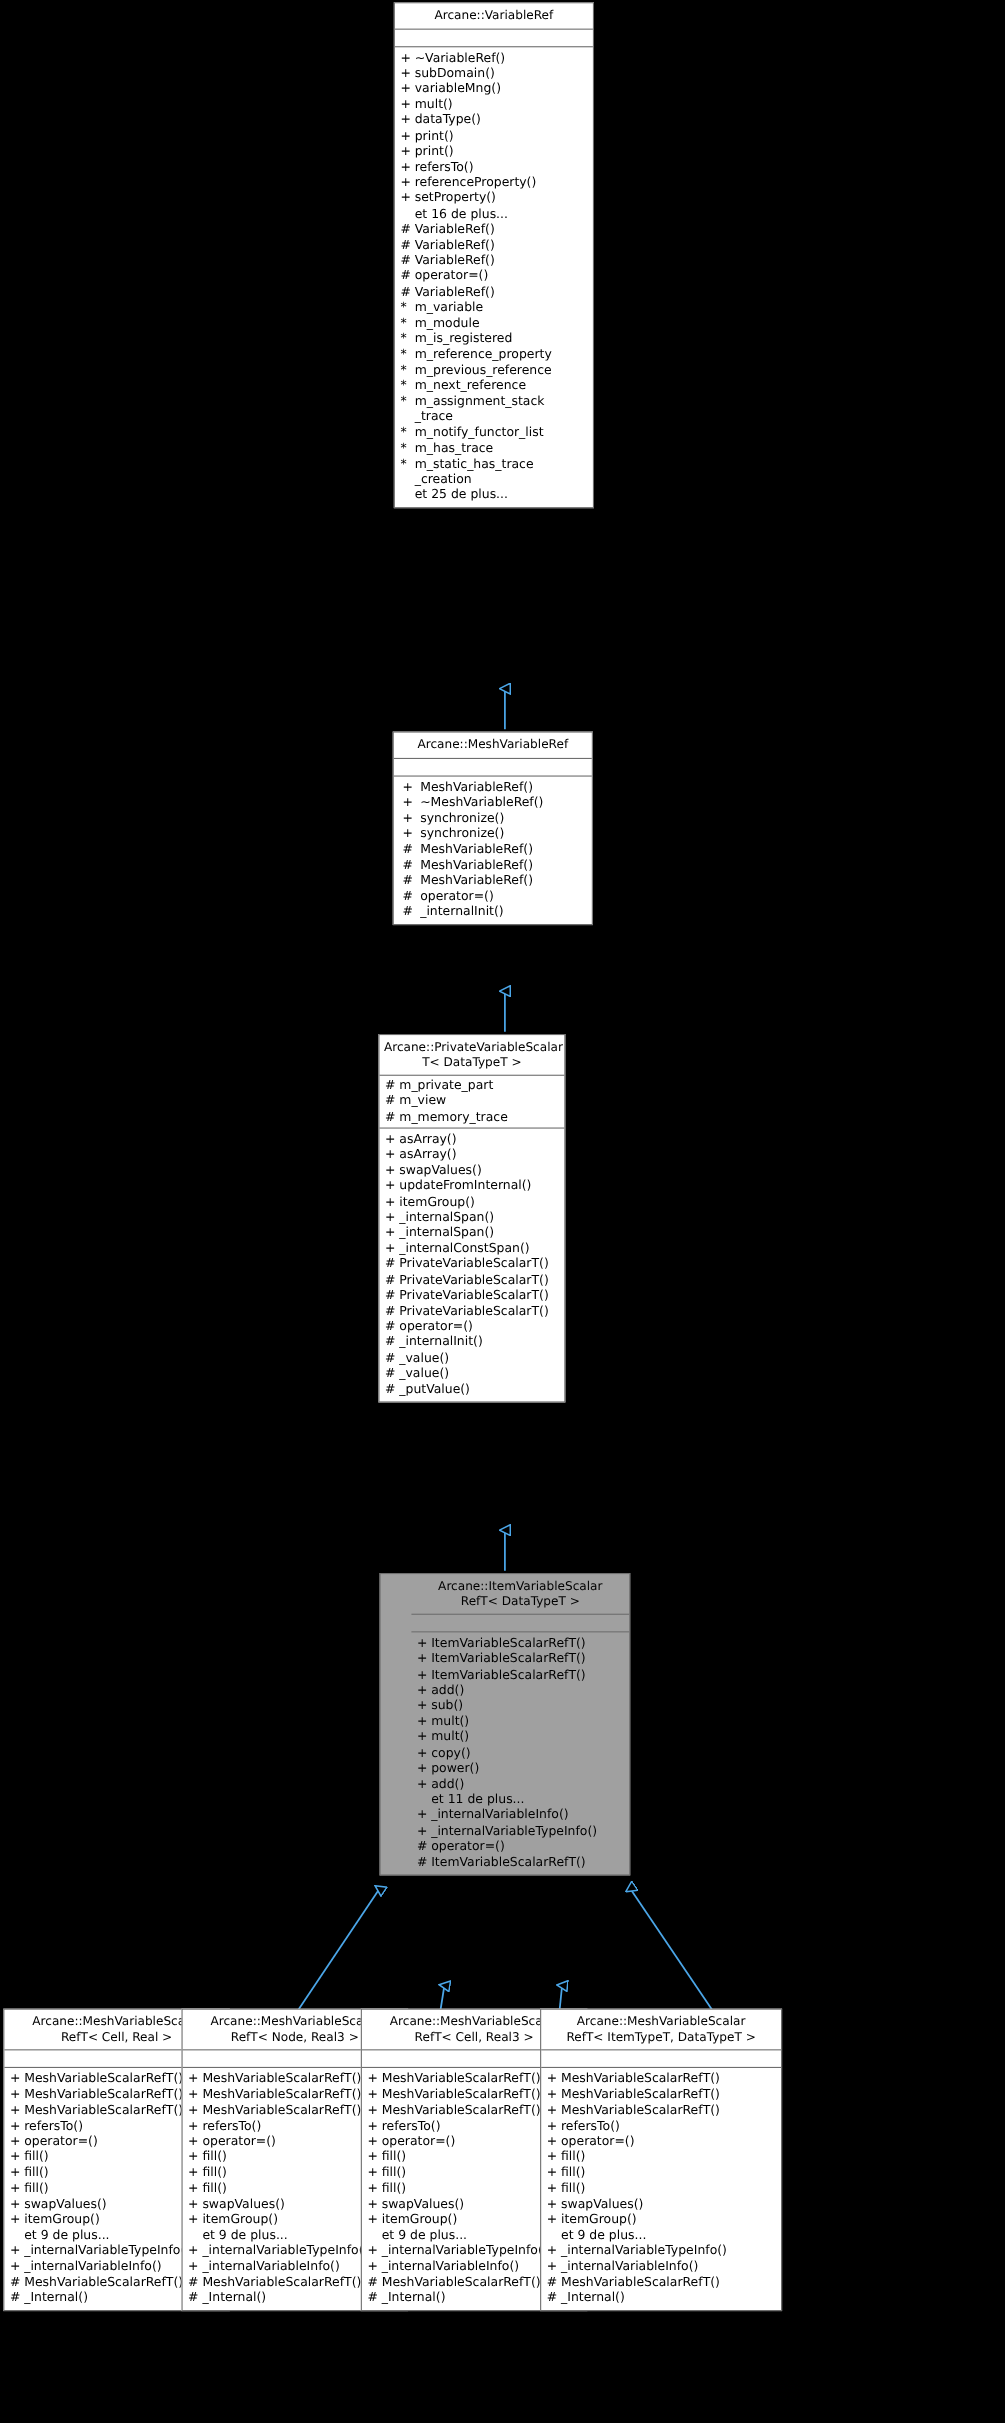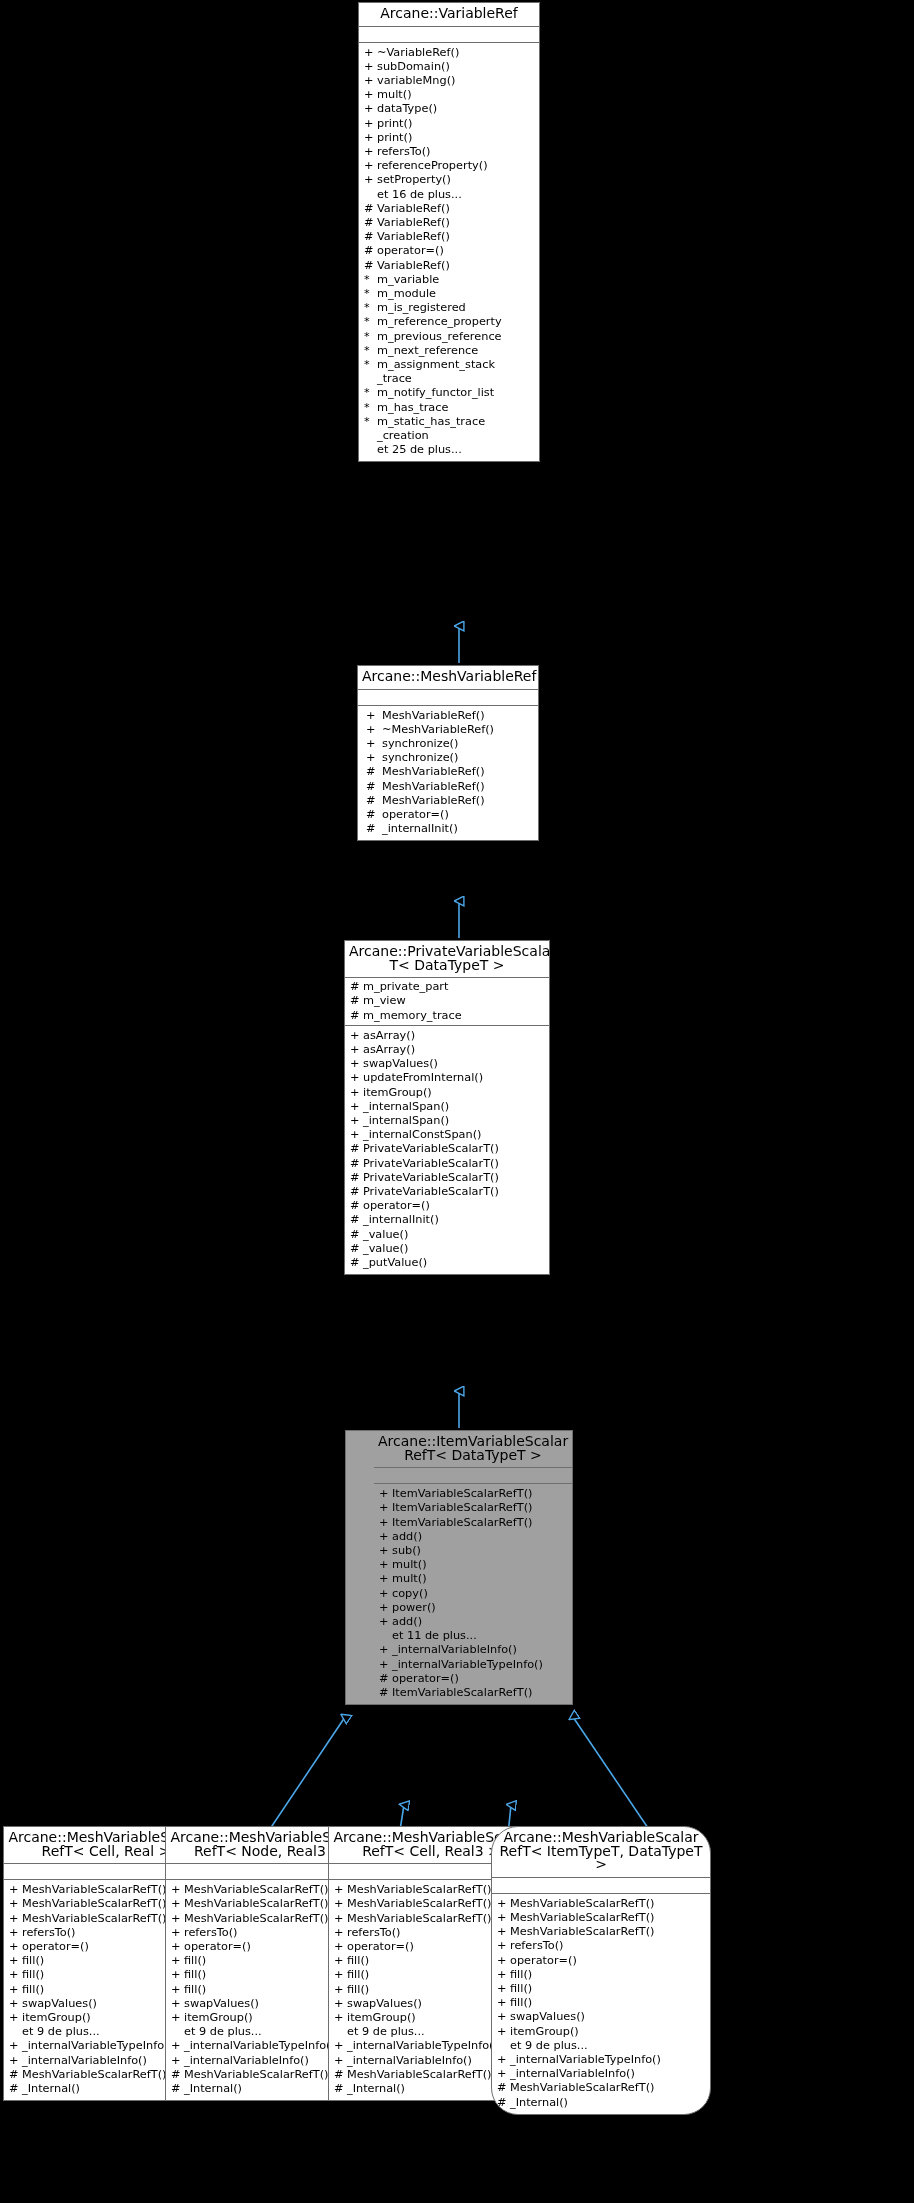--- a/index.html
+++ b/index.html
@@ -43,21 +43,21 @@
     background: #a0a0a0;
     border: 1px solid #6e6e6e;
     padding-left: 28px;
   }
 
   .box-title {
     box-sizing: border-box;
     text-align: center;
     padding: 4px 4px 5px 4px;
     border-bottom: 1px solid #6e6e6e;
-    font-size: 14px;
+    font-size: 11px;
     line-height: 13.6px;
     white-space: pre-line;
   }
 
   .box-attrs {
     box-sizing: border-box;
     border-bottom: 1px solid #6e6e6e;
     padding: 2px 0 2px 0;
     min-height: 10px;
   }
@@ -274,21 +274,21 @@
           <span class="vis">#</span>
           <span class="nm">operator=()</span>
         </div>
         <div class="member">
           <span class="vis">#</span>
           <span class="nm">_internalInit()</span>
         </div>
       </div>
   </div>
 
-  <div class="uml-box" id="box-private-variable-scalar-t" style="left:344px; top:940px; width:206px;">
+  <div class="uml-box" id="box-private-variable-scalar-t" style="left:344px; top:940px; width:170px;">
     <div class="box-title">Arcane::PrivateVariableScalar
 T&lt; DataTypeT &gt;</div>
     <div class="box-attrs">
         <div class="member">
           <span class="vis">#</span>
           <span class="nm">m_private_part</span>
         </div>
         <div class="member">
           <span class="vis">#</span>
           <span class="nm">m_view</span>
@@ -635,21 +635,21 @@
           <span class="vis">#</span>
           <span class="nm">MeshVariableScalarRefT()</span>
         </div>
         <div class="member">
           <span class="vis">#</span>
           <span class="nm">_Internal()</span>
         </div>
       </div>
   </div>
 
-  <div class="uml-box" id="box-msr-itemtypet-datatypet" style="left:491px; top:1826px; width:220px;border-radius:27px;">
+  <div class="uml-box" id="box-msr-itemtypet-datatypet" style="left:491px; top:1826px; width:220px;">
     <div class="box-title">Arcane::MeshVariableScalar
 RefT&lt; ItemTypeT, DataTypeT &gt;</div>
     <div class="box-attrs empty"></div>
     <div class="box-ops">
         <div class="member">
           <span class="vis">+</span>
           <span class="nm">MeshVariableScalarRefT()</span>
         </div>
         <div class="member">
           <span class="vis">+</span>

